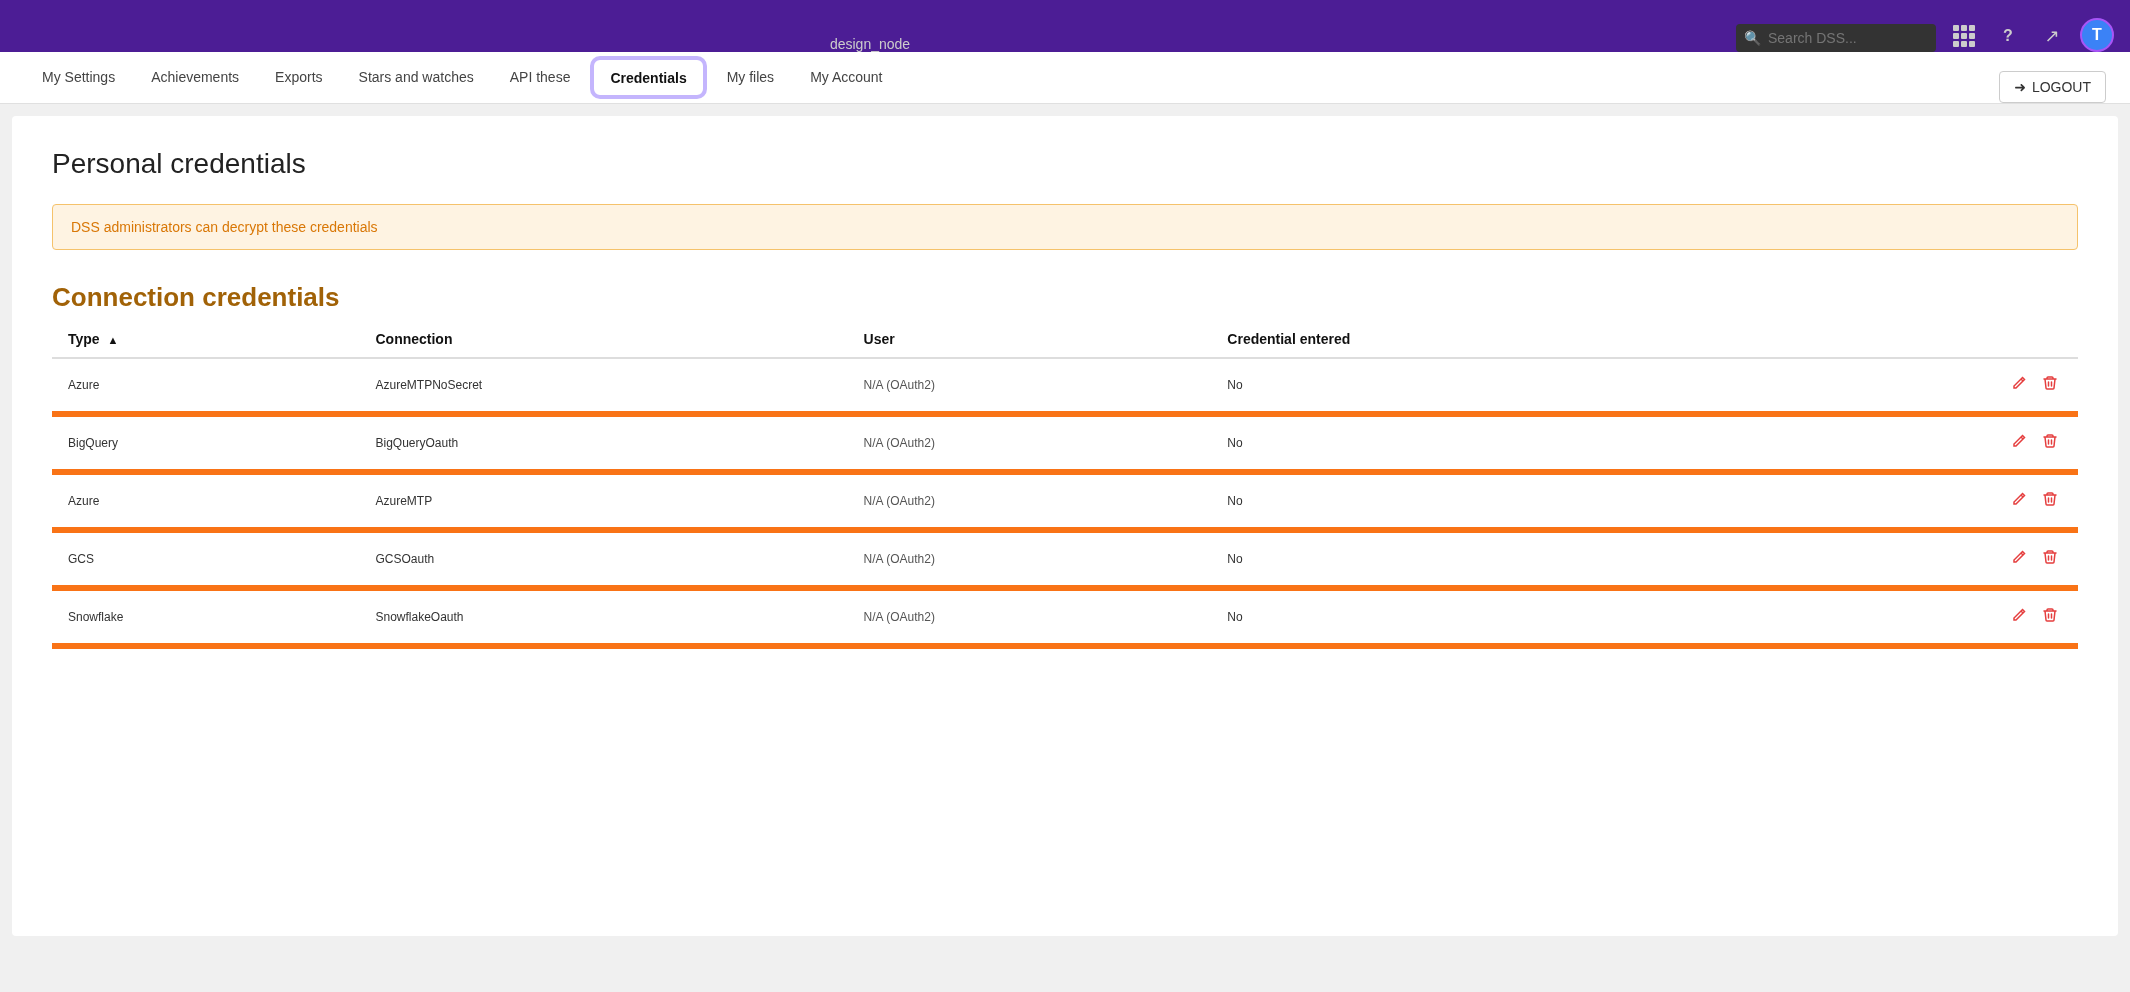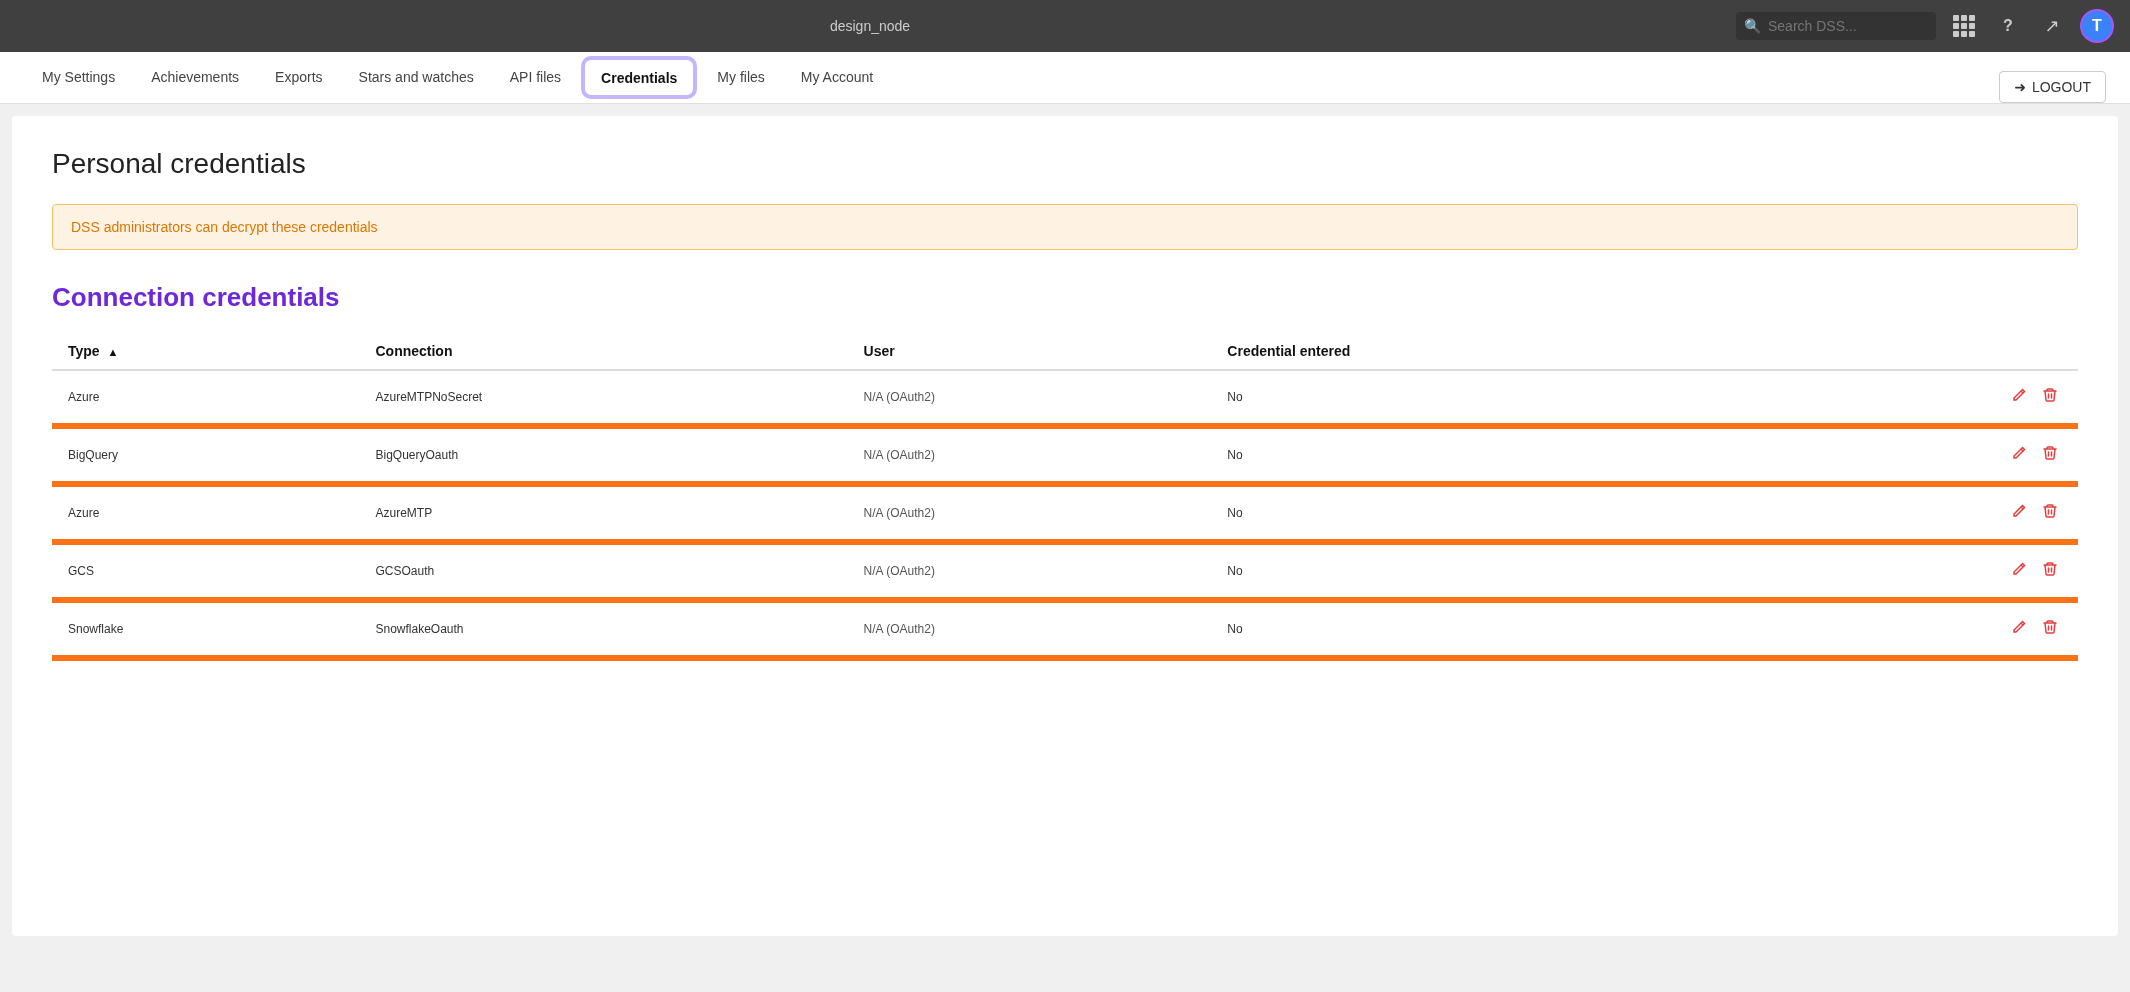--- a/index.html
+++ b/index.html
@@ -1,23 +1,23 @@
 <!DOCTYPE html>
 <html><head>
   <meta charset="utf-8">
   <style>
     * { box-sizing: border-box; margin: 0; padding: 0; }
     body { font-family: 'Helvetica Neue', Arial, sans-serif; background: #f0f0f0; min-height: 992px; }
 
     
     .topbar {
-      background: #404040;
+      background: #4c1d95;
       height: 52px;
       display: flex;
-      align-items: center;
+      align-items: flex-end;
       justify-content: flex-end;
       padding: 0 16px;
       gap: 12px;
     }
     .topbar-node {
       color: #ccc;
       font-size: 14px;
       margin-right: auto;
       margin-left: auto;
     }
@@ -135,22 +135,22 @@
       border: 1px solid #f5c26b;
       border-radius: 4px;
       padding: 14px 18px;
       color: #d97706;
       font-size: 14px;
       margin-bottom: 32px;
     }
     .section-title {
       font-size: 26px;
       font-weight: 700;
-      color: #6d28d9;
-      margin-bottom: 20px;
+      color: #a16207;
+      margin-bottom: 8px;
     }
     .credentials-table {
       width: 100%;
       border-collapse: collapse;
     }
     .credentials-table th {
       text-align: left;
       font-weight: 700;
       font-size: 14px;
       color: #111;
@@ -232,21 +232,21 @@
   <div class="topbar-avatar">
     <span>T</span>
   </div>
 </div>
 
 <div class="subnav">
   <a class="subnav-item">My Settings</a>
   <a class="subnav-item">Achievements</a>
   <a class="subnav-item">Exports</a>
   <a class="subnav-item">Stars and watches</a>
-  <a class="subnav-item">API files</a>
+  <a class="subnav-item">API these</a>
   <a class="subnav-item active">Credentials</a>
   <a class="subnav-item">My files</a>
   <a class="subnav-item">My Account</a>
   <button class="subnav-logout">
     <span>➜</span>
     <span>LOGOUT</span>
   </button>
 </div>
 
 <div class="main-content">

